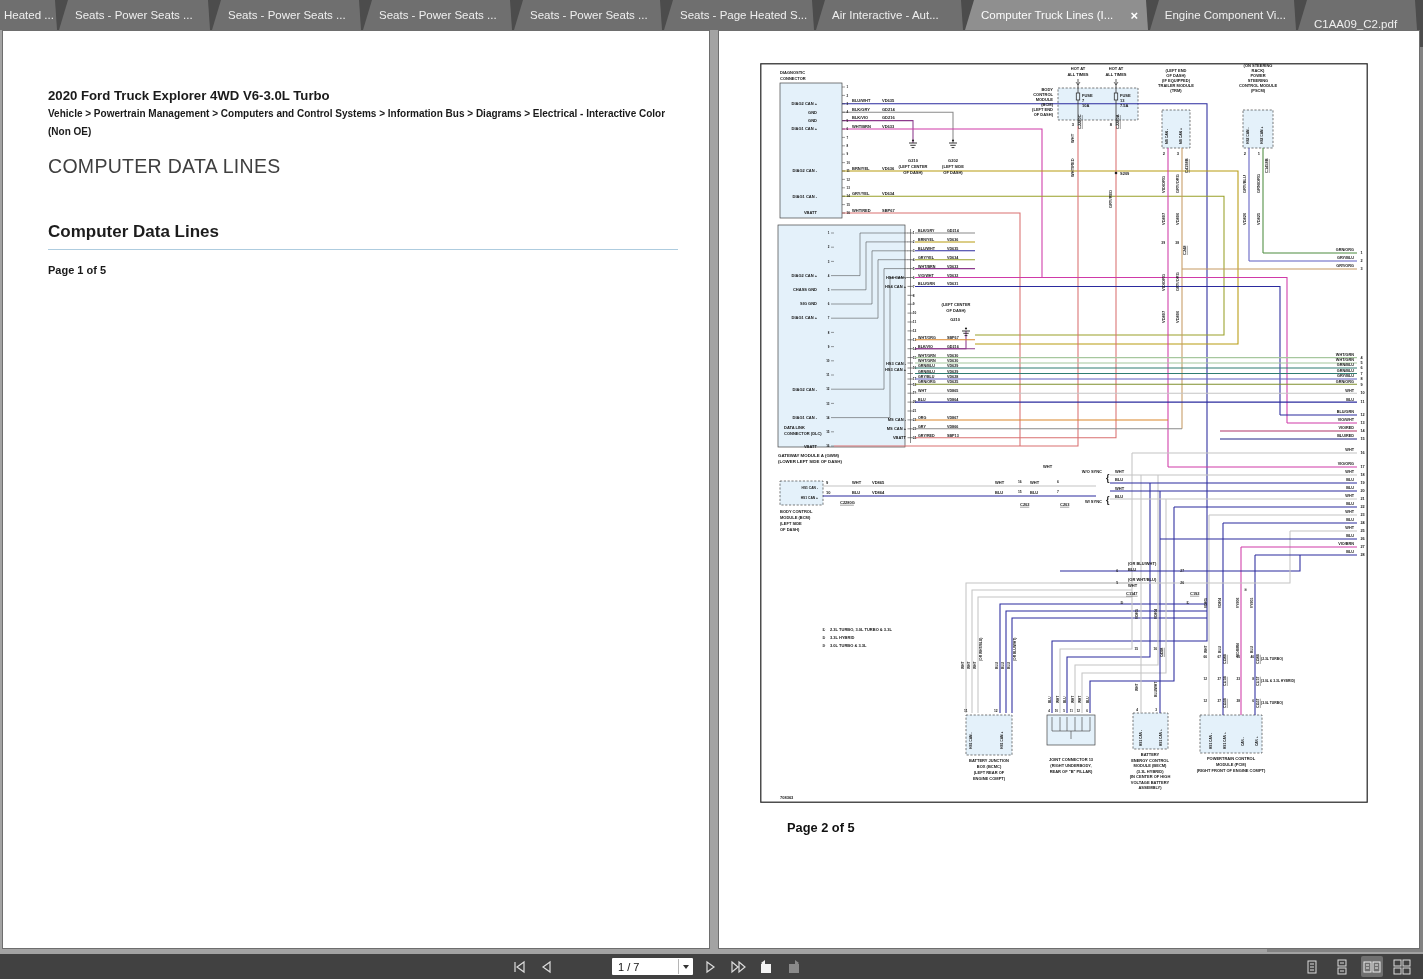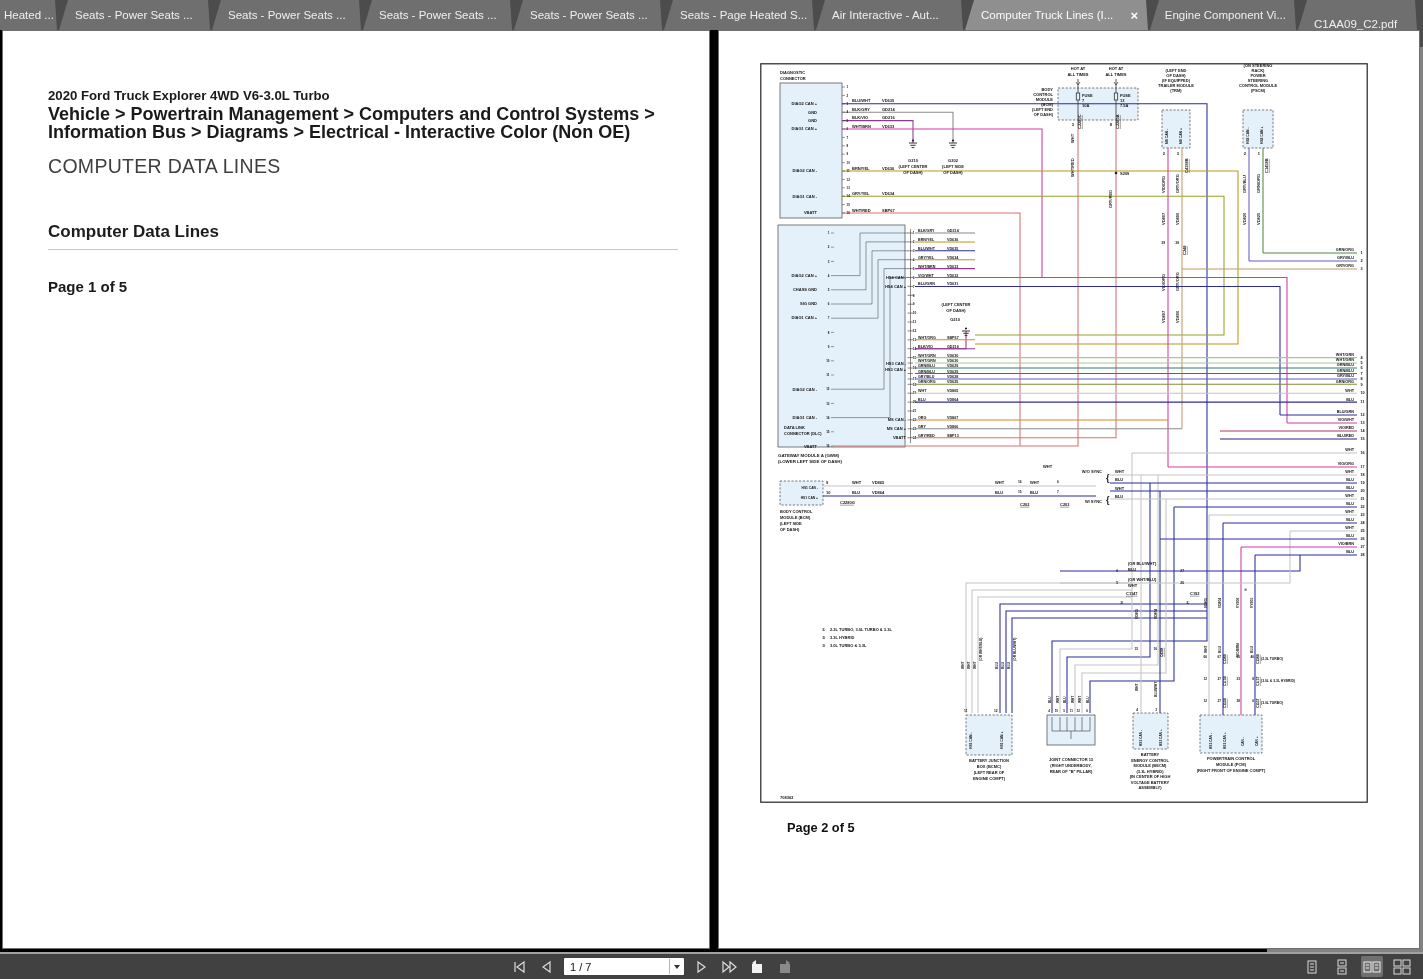--- a/index.html
+++ b/index.html
@@ -6,41 +6,41 @@
   #app{position:relative;width:1423px;height:979px;overflow:hidden;background:#828282;}
   
   #tabbar{position:absolute;left:0;top:0;width:1423px;height:47px;background:#4c4c4c;display:flex;align-items:stretch;}
   .tab{position:relative;height:30px;background:#6f6f6f;color:#efefef;font-size:11.5px;
        display:flex;align-items:center;justify-content:flex-start;padding:0 10px 0 16px;box-sizing:border-box;
        clip-path:polygon(9px 0,calc(100% - 2px) 0,100% 100%,0 100%);margin-right:2px;white-space:nowrap;overflow:hidden;cursor:default;}
   .tab.first{clip-path:polygon(0 0,calc(100% - 2px) 0,100% 100%,0 100%);padding-left:4px;}
   .tab.active{background:#8f8f8f;color:#fbfbfb;}
   .tab .close{margin-left:auto;padding-left:8px;color:#ffffff;font-size:13px;font-weight:bold;line-height:1;}
   
-  #content{position:absolute;left:0;top:30px;width:1267px;height:922px;background:#000000;}
+  #content{position:absolute;left:0;top:30px;width:1267px;height:922px;background:#a3a3a3;}
   .page{position:absolute;top:1px;background:#ffffff;box-shadow:0 0 0 1px #6e6e6e;}
   #page-left{left:3px;width:706px;height:917px;}
   #page-right{left:719px;width:700px;height:917px;}
   #doc-head{position:absolute;left:45px;top:56px;width:625px;color:#1a1a1a;}
   #vehicle-title{font-size:13.2px;font-weight:700;line-height:17px;}
-  #breadcrumb{font-size:18px;font-weight:700;line-height:18px;margin-top:1px;}
+  #breadcrumb{font-size:10px;font-weight:700;line-height:18px;margin-top:1px;}
   #section-title{font-size:19.5px;font-weight:400;color:#3f3f3f;margin-top:14px;letter-spacing:.3px;}
   #article-title{font-size:17px;font-weight:700;color:#1c1c1c;margin-top:44px;padding-bottom:7px;border-bottom:1px solid #aeccdf;width:630px;}
-  #page1-label{font-size:15px;font-weight:700;margin-top:28px;}
+  #page1-label{font-size:11px;font-weight:700;margin-top:14px;}
   #diagram-frame{position:absolute;left:41px;top:32px;width:608px;height:740px;}
   #page2-label{position:absolute;left:44px;top:789px;font-size:12.8px;font-weight:700;color:#111;padding-left:24px;}
   svg text{font-family:"Liberation Sans","DejaVu Sans",sans-serif;fill:#161616;}
   
   #toolbar{position:absolute;left:0;top:952px;width:1423px;height:27px;background:#414141;border-top:2px solid #a2a2a2;box-sizing:border-box;}
   .tb-group{position:absolute;top:0;height:25px;display:flex;align-items:center;gap:6px;}
   #nav-group{left:508px;}
   #view-group{right:10px;gap:8px;}
   .tb-btn{width:22px;height:21px;display:flex;align-items:center;justify-content:center;background:transparent;border:none;padding:0;cursor:pointer;border-radius:2px;}
   .tb-btn.active-view{background:#707070;}
-  #page-box{width:120px;height:17px;background:#ffffff;display:flex;align-items:center;border-radius:1px;cursor:text;}
+  #page-box{width:81px;height:17px;background:#ffffff;display:flex;align-items:center;border-radius:1px;cursor:text;margin-left:48px;}
   #page-box .val{flex:1;font-size:11px;color:#111;padding-left:6px;}
   #page-box .caret{width:14px;height:15px;border-left:1px solid #b5b5b5;display:flex;align-items:center;justify-content:center;}
   #page-box .caret::after{content:"";width:0;height:0;border-left:3.5px solid transparent;border-right:3.5px solid transparent;border-top:4.5px solid #333;}
 </style>
 </head>
 <body>
 
 <div id="app">
   <div id="tabbar">
       <div class="tab first" style="width: 57px;">

